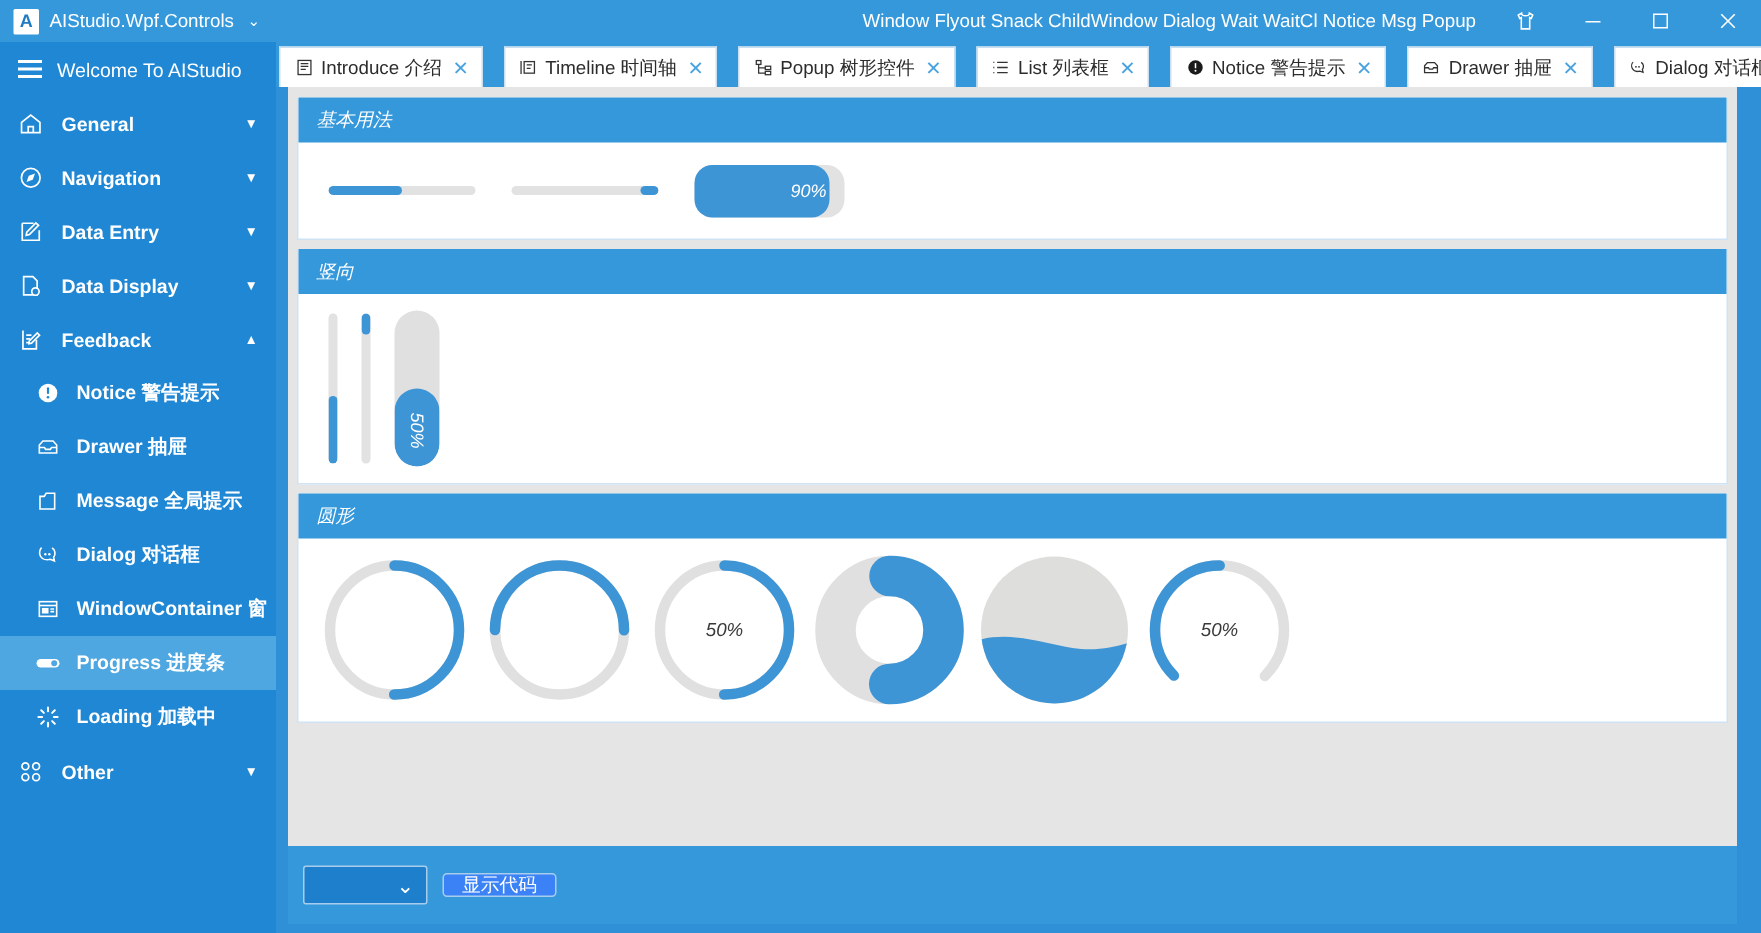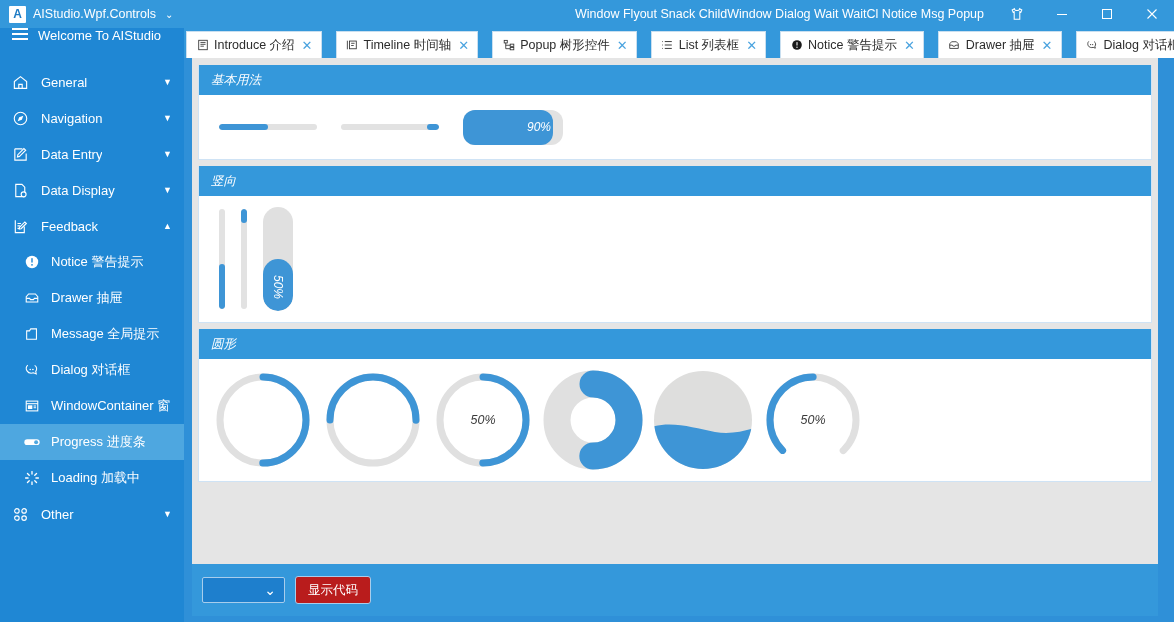--- a/index.html
+++ b/index.html
@@ -60,21 +60,21 @@
 
   
   .sidebar {
     width: 184px; flex: 0 0 184px;
     background: #1f87d4;
     display: flex; flex-direction: column;
     overflow: hidden;
   }
   .side-header {
     height: 36px; flex: 0 0 36px;
-    display: flex; align-items: flex-start; gap: 10px;
+    display: flex; align-items: center; gap: 10px;
     padding-left: 12px;
     color: #ffffff; font-size: 13px;
   }
   .hamburger { display: flex; flex-direction: column; gap: 3px; }
   .hamburger i { display: block; width: 16px; height: 2px; background: #ffffff; }
   .side-list { flex: 1; overflow: hidden; }
 
   .group-row, .leaf-row {
     height: 36px;
     display: flex; align-items: center;
@@ -87,21 +87,21 @@
   .leaf-row.selected::before {
     content: ""; position: absolute; left: 0; top: 0;
     width: 3px; height: 100%; background: #ffffff; opacity: .0;
   }
   .row-icon {
     width: 19px; height: 19px; flex: 0 0 19px;
     display: flex; align-items: center; justify-content: center;
     color: #ffffff;
   }
   .row-icon svg { display: block; }
-  .row-label { white-space: nowrap; overflow: hidden; }
+  .row-label { white-space: nowrap; overflow: hidden; font-weight: bold; }
   .row-caret {
     position: absolute; right: 12px; top: 50%;
     transform: translateY(-50%);
     font-size: 9px; color: #ffffff;
   }
 
   
   .main {
     flex: 1; min-width: 0;
     display: flex; flex-direction: column;
@@ -258,22 +258,22 @@
   .combo {
     width: 83px; height: 26px;
     background: #1e7fcd;
     border: 1px solid #a8cdec;
     border-radius: 2px;
     display: flex; align-items: center; justify-content: flex-end;
     padding-right: 8px;
     color: #ffffff; font-size: 10px;
   }
   .codebtn {
-    height: 28px; padding: 0 12px;
-    background: #b91c1c;
+    height: 16px; padding: 0 12px;
+    background: #3b82f6;
     border: 1px solid #a8cdec;
     border-radius: 3px;
     display: flex; align-items: center;
     color: #ffffff; font-size: 12.5px;
     white-space: nowrap;
   }
   .footer-spacer { flex: 1; }
 
   .bottom-strip { flex: 0 0 6px; background: #2f90d8; }
 </style>

